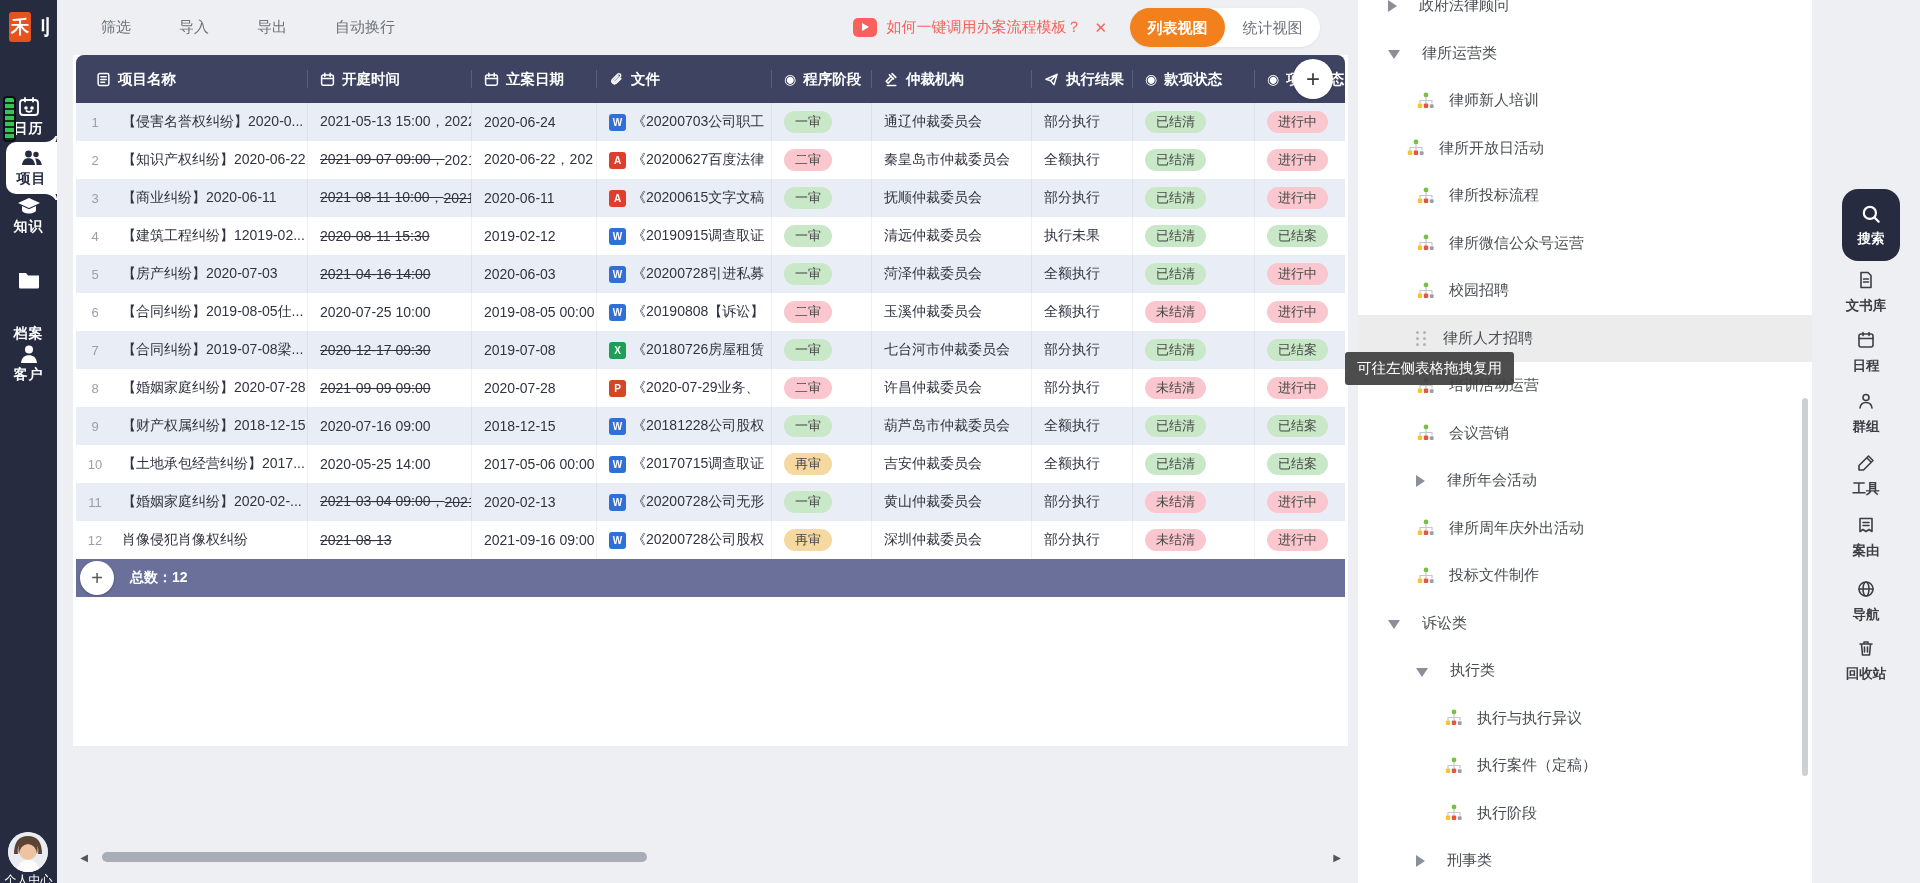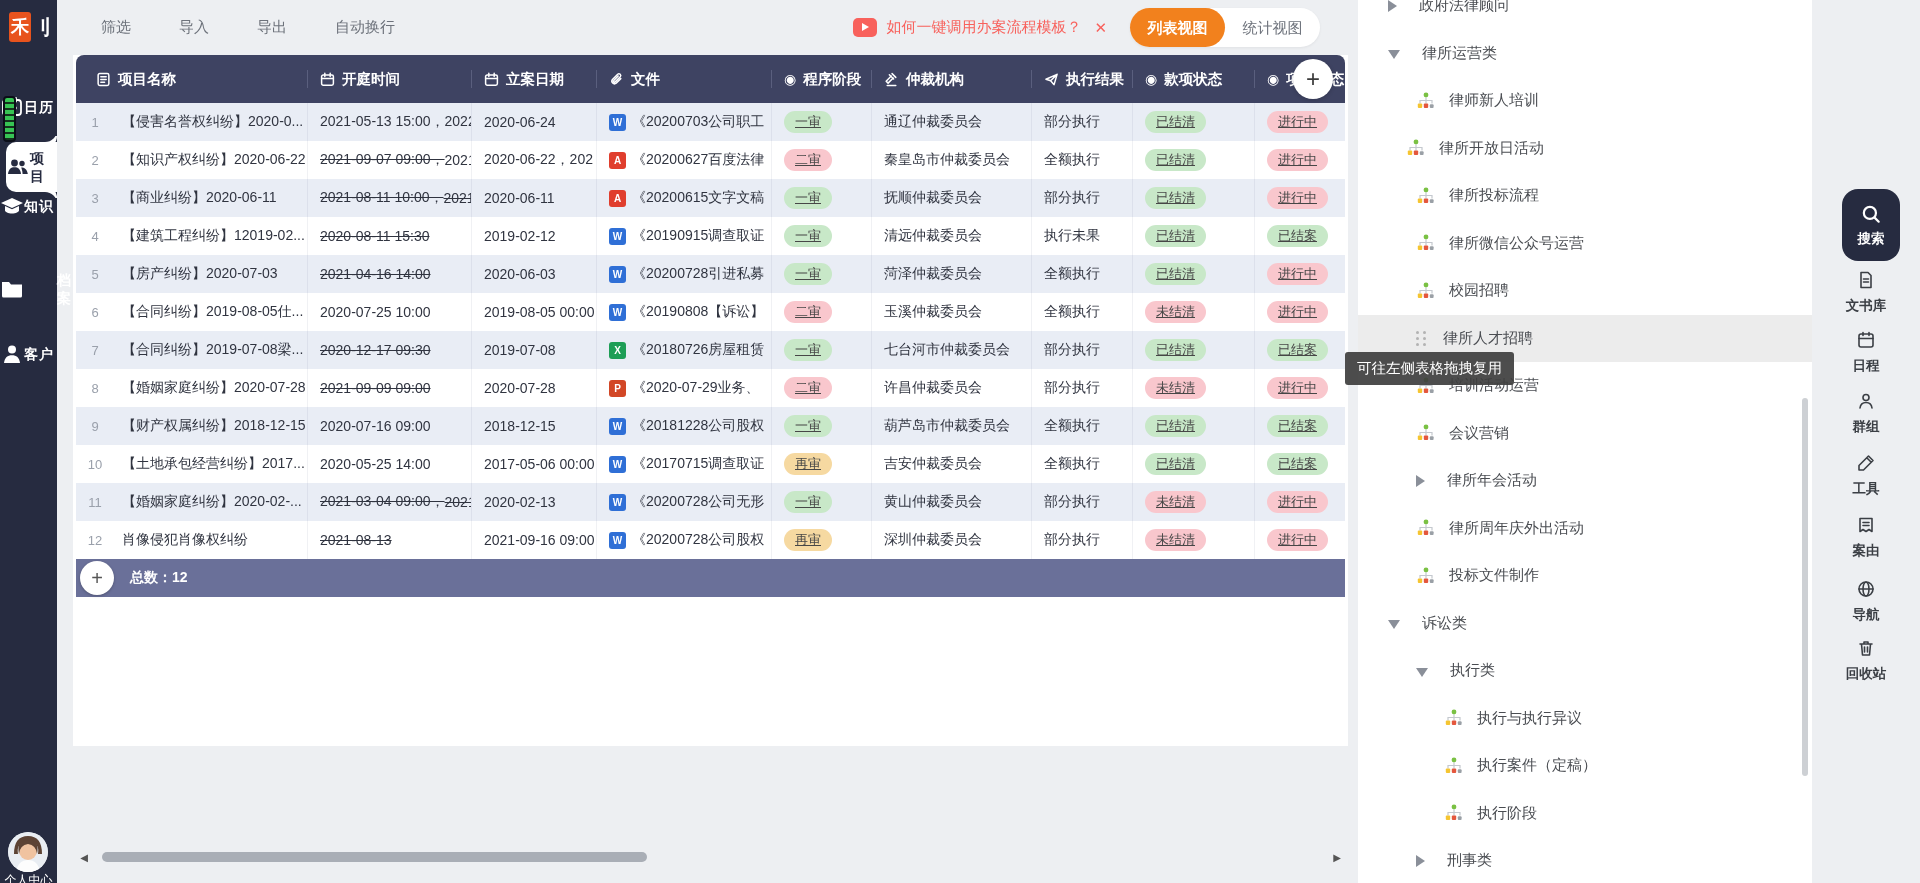--- a/index.html
+++ b/index.html
@@ -4,21 +4,21 @@
 <style>
   * { margin:0; padding:0; box-sizing:border-box; font-family:"Liberation Sans","DejaVu Sans",sans-serif; }
   html,body { width:1920px; height:883px; overflow:hidden; background:#edeff2; }
   .app { position:relative; width:1920px; height:883px; }
 
   
   .sidebar { position:absolute; left:0; top:0; width:57px; height:883px; background:#262b40; z-index:30; }
   .logo { position:absolute; left:9px; top:8px; width:40px; height:38px; display:flex; align-items:center; }
   .logo-box { width:26px; height:30px; background:#e8531d; border:2px solid #fff0; border-radius:3px; color:#fff; font-size:18px; font-weight:bold; display:flex; align-items:center; justify-content:center; }
   .logo-tail { color:#fff; font-size:20px; font-weight:bold; margin-left:1px; }
-  .snav { position:absolute; left:0; width:57px; display:flex; flex-direction:row; align-items:center; color:#fff; cursor:pointer; }
+  .snav { position:absolute; left:0; width:57px; display:flex; flex-direction:column; align-items:center; color:#fff; cursor:pointer; }
   .snav .lbl { font-size:14px; font-weight:bold; margin-top:2px; letter-spacing:1px; }
   .snav svg { display:block; }
   .snav.active { background:#fff; color:#262b40; border-radius:10px 0 0 10px; left:6px; width:51px; padding:6px 0; }
   .snav.active::before, .snav.active::after { content:""; position:absolute; right:0; width:12px; height:12px; background:transparent; }
   .snav.active::before { top:-12px; border-bottom-right-radius:12px; box-shadow:0 6px 0 0 #fff; }
   .snav.active::after { bottom:-12px; border-top-right-radius:12px; box-shadow:0 -6px 0 0 #fff; }
   .battery { position:absolute; left:3px; top:96px; width:13px; height:46px; border:2px solid #0b0e18; border-radius:4px; background:repeating-linear-gradient(to bottom,#37c454 0 4px,#14331d 4px 6px); z-index:2; }
   .avatar { position:absolute; left:8px; top:832px; width:40px; height:40px; border-radius:50%; overflow:hidden; background:#dfe3e8; cursor:pointer; }
   .profile-lbl { position:absolute; left:0; top:872px; width:57px; text-align:center; color:#fff; font-size:12px; }
 
@@ -44,21 +44,21 @@
   .th .divider { position:absolute; right:0; top:15px; height:18px; width:1px; background:#5a5f7e; }
   .th .hicon { display:flex; align-items:center; }
   .th .target-glyph { font-size:14px; line-height:1; }
   .plus-circle { position:absolute; right:12px; top:4px; width:40px; height:40px; border-radius:50%; background:#fff; color:#3a3a3a; font-size:24px; font-weight:300; display:flex; align-items:center; justify-content:center; cursor:pointer; box-shadow:0 1px 4px rgba(0,0,0,0.18); z-index:5; }
   .trow { display:flex; height:38px; align-items:center; font-size:14px; color:#303440; cursor:pointer; }
   .trow.odd { background:#e9edf5; }
   .trow.even { background:#fff; }
   .td { height:38px; display:flex; align-items:center; padding-left:12px; overflow:hidden; white-space:nowrap; border-right:1px solid rgba(110,120,150,0.10); }
   .td.numc { justify-content:center; padding-left:0; color:#9aa0ab; font-size:13px; border-right:none; }
   .strike { text-decoration:line-through; }
-  .pill { display:inline-block; padding:3px 11px; border-radius:11px; font-size:13px; color:#474747; line-height:16px;text-decoration:underline; }
+  .pill { display:inline-block; padding:3px 11px; border-radius:11px; font-size:13px; color:#474747; line-height:16px; }
   .pill.green { background:#c8e8c8; }
   .pill.pink { background:#f9c7cd; }
   .pill.amber { background:#f6d9a1; }
   .ficon { width:17px; height:17px; border-radius:3px; color:#fff; font-size:10px; font-weight:bold; display:flex; align-items:center; justify-content:center; margin-right:6px; flex:0 0 17px; }
   .ficon.word { background:#2f6fd6; } .ficon.pdf { background:#e03e2d; }
   .ficon.excel { background:#1e9e56; } .ficon.ppt { background:#d24726; }
   .tfoot { display:flex; align-items:center; height:38px; background:#6a7099; color:#fff; font-size:14px; position:relative; }
   .foot-plus { position:absolute; left:4px; top:2px; width:34px; height:34px; border-radius:50%; background:#fff; color:#555; font-size:20px; display:flex; align-items:center; justify-content:center; cursor:pointer; box-shadow:0 1px 3px rgba(0,0,0,0.25); }
   .foot-total { margin-left:54px; font-weight:bold; }
 

